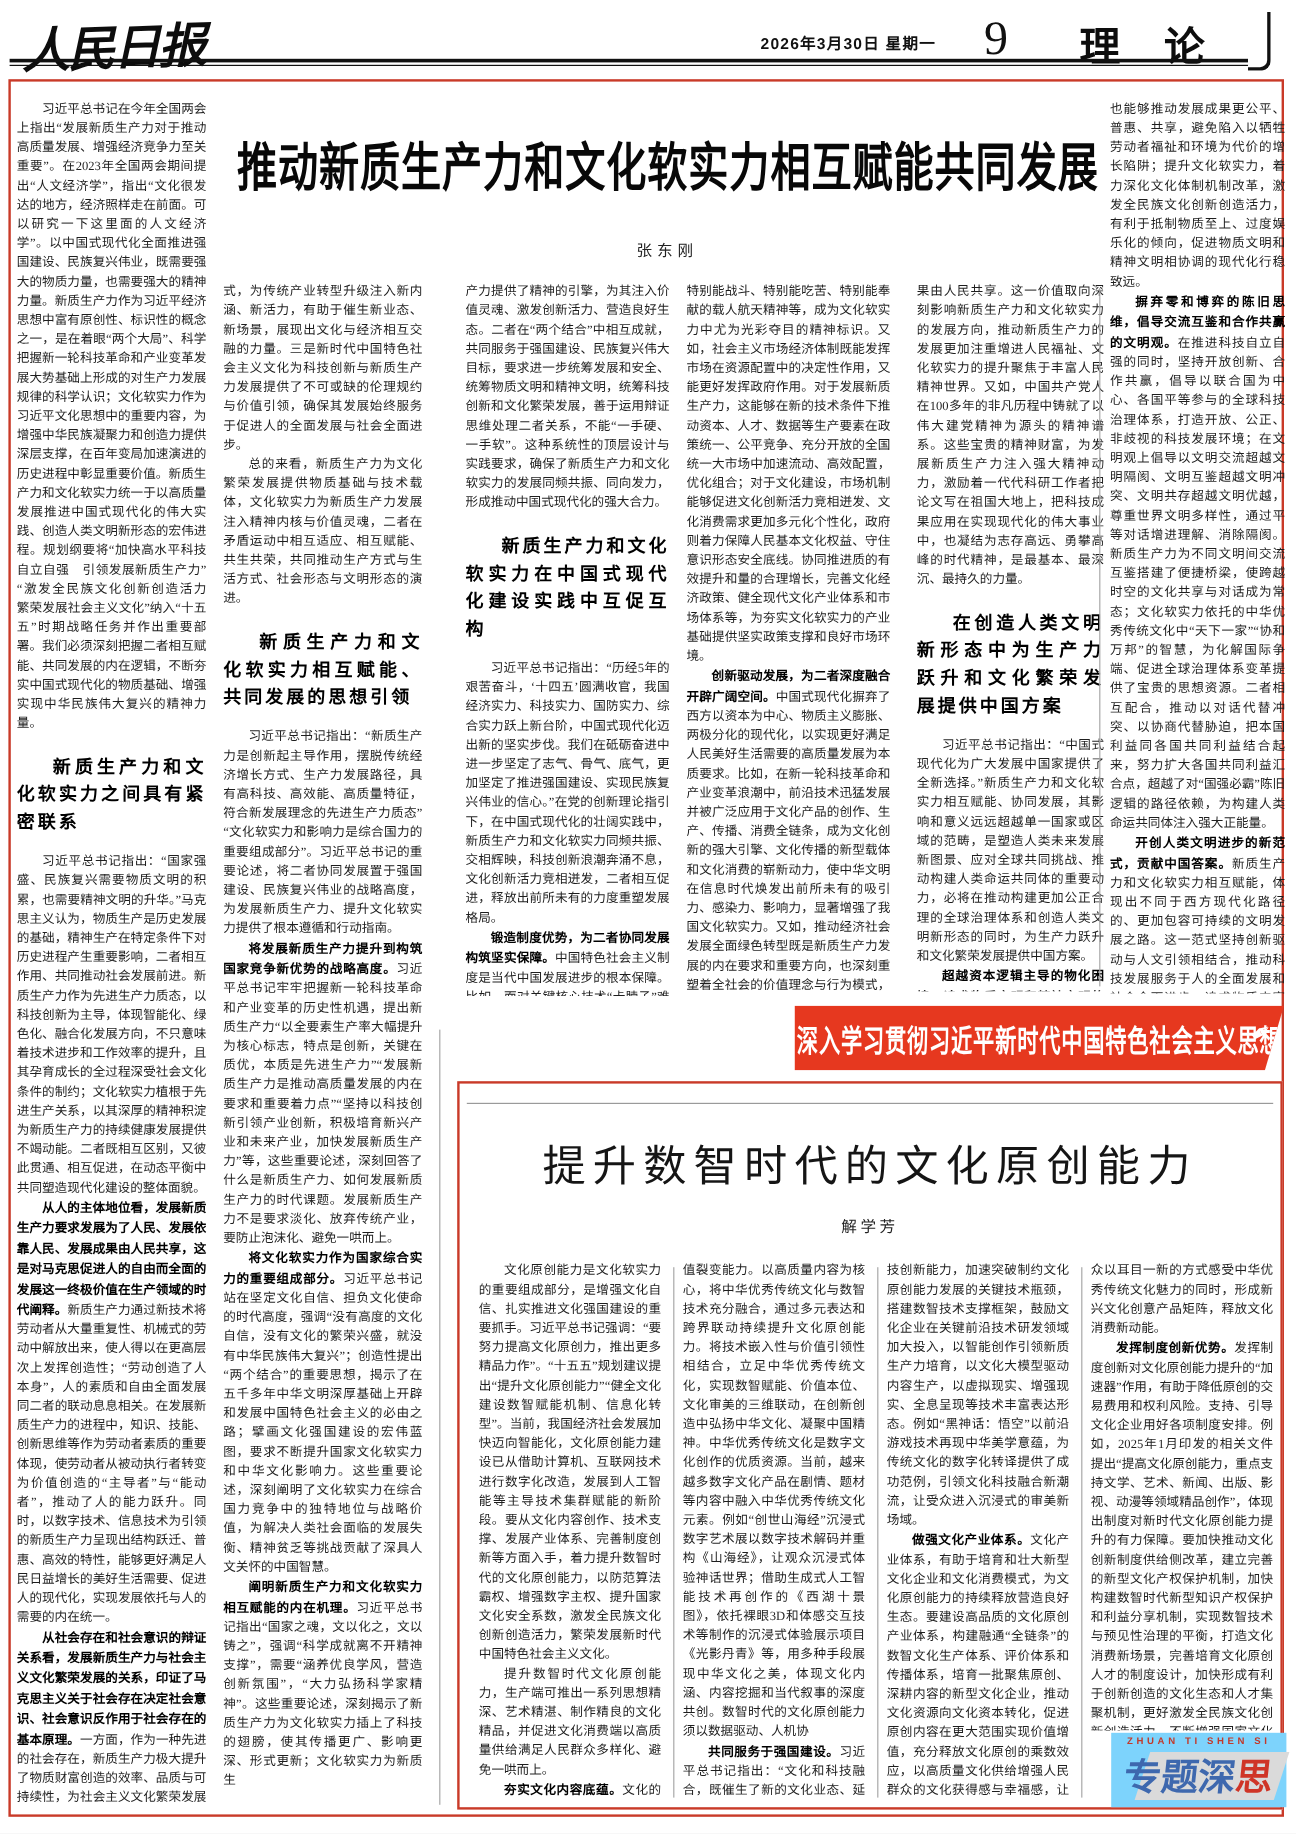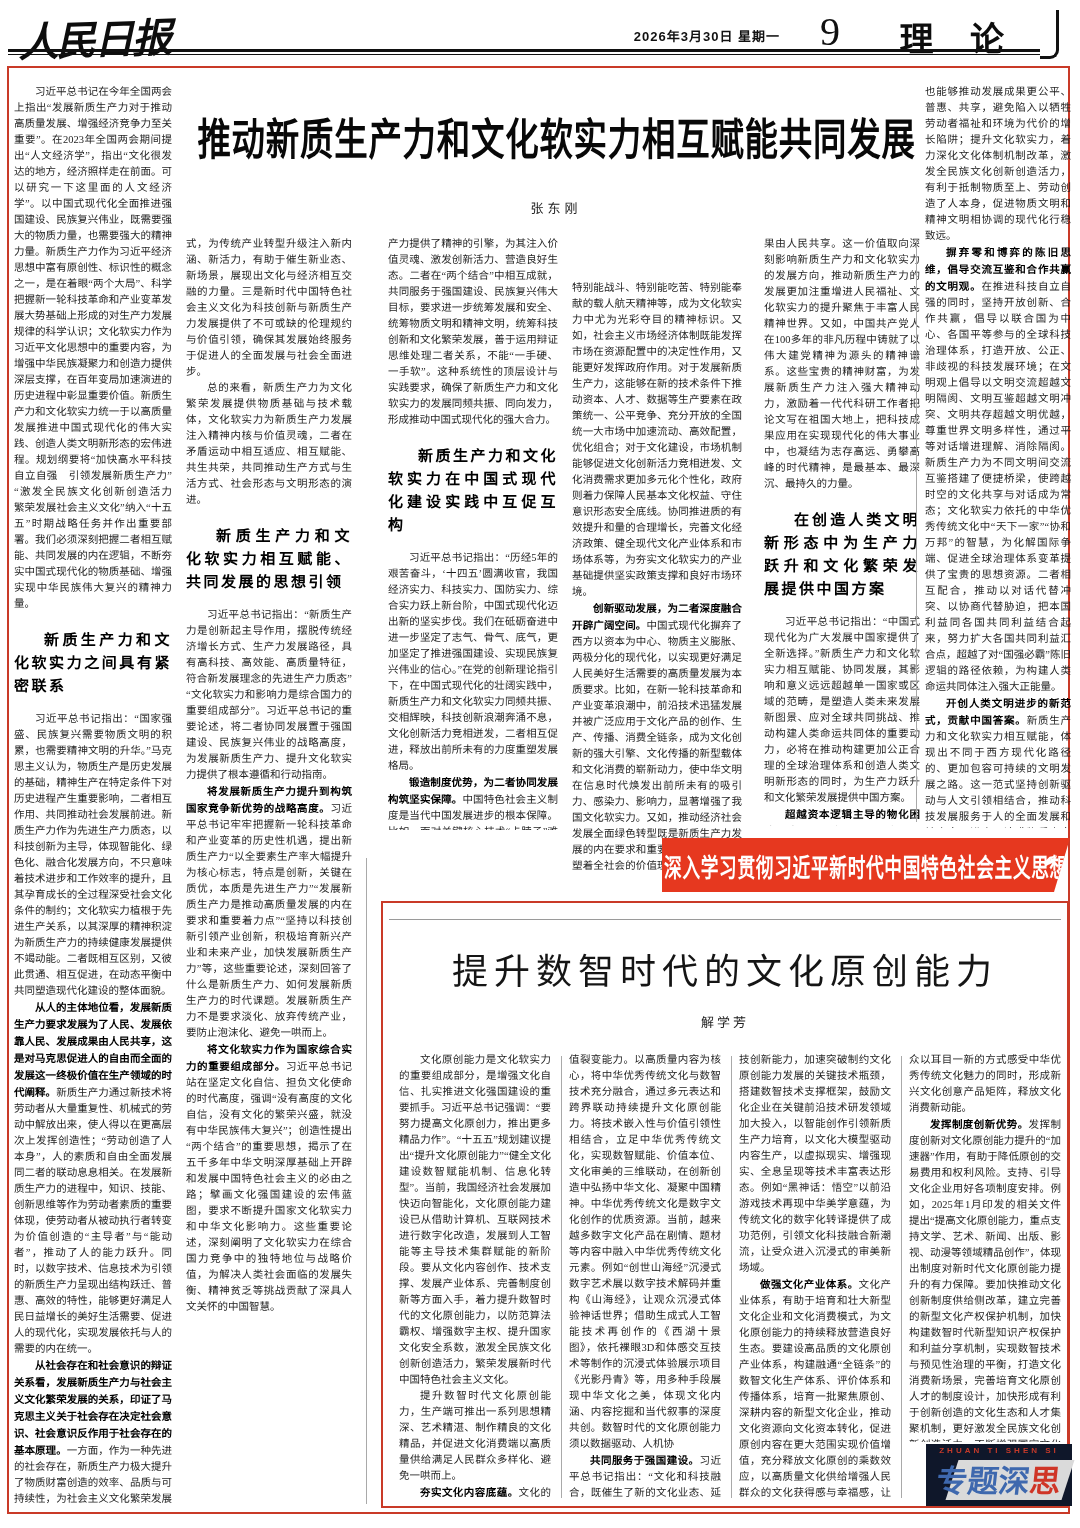--- a/index.html
+++ b/index.html
@@ -31,21 +31,21 @@
   .col{position:absolute;text-align:justify;font-size:10.5px;line-height:16px;color:#1e1e1e;overflow:hidden;}
   .col p{margin:0;text-indent:2em;}
   .col p.cont{text-indent:0;}
   .col b.lead{font-family:"Liberation Sans","DejaVu Sans",sans-serif;font-weight:bold;color:#000;}
   .col h3.subhead{font-family:"Liberation Sans","DejaVu Sans",sans-serif;font-weight:bold;color:#000;
                   font-size:15px;line-height:23px;text-align:justify;text-indent:2em;
                   letter-spacing:2.5px;margin:16px 0 14px;}
   .c1{left:14px;top:84px;width:158px;height:1422px;}
   .c2{left:186px;top:236px;width:166px;height:1268px;}
   .c3{left:388px;top:236px;width:170px;height:594px;}
-  .c4{left:572px;top:236px;width:170px;height:594px;margin-top:44px;}
+  .c4{left:572px;top:236px;width:170px;height:594px;}
   .c5{left:736px;top:236px;width:156px;height:590px;margin-left:28px;}
   .c6{left:925px;top:84px;width:146px;height:744px;}
   .vrule{position:absolute;width:1px;background:#a9a9a9;}
   .vr1{left:916px;top:240px;height:582px;}
   .vr2{left:366px;top:858px;height:646px;}
   .vr3{left:561px;top:1056px;height:442px;}
   .vr4{left:731px;top:1056px;height:442px;}
   .vr5{left:901px;top:1056px;height:442px;}
   
   .banner{position:absolute;left:662px;top:838px;width:408px;height:54px;background:#e6381f;
@@ -61,21 +61,21 @@
   .a2-headline{position:absolute;left:381px;top:942px;width:688px;text-align:center;
                font-family:"Liberation Serif","DejaVu Serif",serif;font-weight:normal;font-size:36px;
                letter-spacing:6px;color:#151515;}
   .a2-byline{position:absolute;left:381px;top:1012px;width:688px;text-align:center;
              font-size:13px;color:#222;letter-spacing:3px;}
   .d1{left:399px;top:1052px;width:152px;height:446px;}
   .d2{left:569px;top:1052px;width:152px;height:446px;}
   .d3{left:739px;top:1052px;width:152px;height:446px;}
   .d4{left:909px;top:1052px;width:152px;height:390px;}
   
-  .ztss{position:absolute;left:926px;top:1444px;width:146px;height:62px;background:#0f172a;}
+  .ztss{position:absolute;left:926px;top:1444px;width:146px;height:62px;background:#7dd3fc;}
   .ztss .slab{position:absolute;left:26px;top:16px;width:116px;height:40px;background:#dadada;
               transform:skewX(-18deg);}
   .ztss .pinyin{position:absolute;left:0;top:2px;width:100%;text-align:center;color:#c3392a;
               font-family:"Liberation Sans","DejaVu Sans",sans-serif;font-weight:bold;font-size:8px;letter-spacing:3px;}
   .ztss .chars{position:absolute;left:0;top:12px;width:100%;text-align:center;
               font-family:"Liberation Sans","DejaVu Sans",sans-serif;font-weight:900;font-size:31px;
               transform:skewX(-6deg);white-space:nowrap;}
   .ztss .blue{color:#3e68ae;} .ztss .red{color:#cf3527;}
 </style>
 </head>
@@ -105,39 +105,40 @@
       <p><b class="lead">从人的主体地位看，发展新质生产力要求发展为了人民、发展依靠人民、发展成果由人民共享，这是对马克思促进人的自由而全面的发展这一终极价值在生产领域的时代阐释。</b>新质生产力通过新技术将劳动者从大量重复性、机械式的劳动中解放出来，使人得以在更高层次上发挥创造性；“劳动创造了人本身”，人的素质和自由全面发展同二者的联动息息相关。在发展新质生产力的进程中，知识、技能、创新思维等作为劳动者素质的重要体现，使劳动者从被动执行者转变为价值创造的“主导者”与“能动者”，推动了人的能力跃升。同时，以数字技术、信息技术为引领的新质生产力呈现出结构跃迁、普惠、高效的特性，能够更好满足人民日益增长的美好生活需要、促进人的现代化，实现发展依托与人的需要的内在统一。</p>
       <p><b class="lead">从社会存在和社会意识的辩证关系看，发展新质生产力与社会主义文化繁荣发展的关系，印证了马克思主义关于社会存在决定社会意识、社会意识反作用于社会存在的基本原理。</b>一方面，作为一种先进的社会存在，新质生产力极大提升了物质财富创造的效率、品质与可持续性，为社会主义文化繁荣发展提供了坚实的物质基础和创新动力。另一方面，新质生产力的广泛应用，不仅革命性地拓展了文化艺术传播与创作的可能空间，更深刻改变着人们的认知方式、思维方式与文化生产方式，催生大量文化新业态新场景，为文化价值的实现开辟了前所未有的广阔天地。更进一步看，发展新质生产力不仅关乎物质层面，更关乎人的精神富有与价值实现，进而推动社会意识形态富有内核、审美旨趣、能够推动实现物质力量与精神力量的同频共振的新图景。</p>
     </div>
   <div class="col c2">
       <p class="cont">式，为传统产业转型升级注入新内涵、新活力，有助于催生新业态、新场景，展现出文化与经济相互交融的力量。三是新时代中国特色社会主义文化为科技创新与新质生产力发展提供了不可或缺的伦理规约与价值引领，确保其发展始终服务于促进人的全面发展与社会全面进步。</p>
       <p>总的来看，新质生产力为文化繁荣发展提供物质基础与技术载体，文化软实力为新质生产力发展注入精神内核与价值灵魂，二者在矛盾运动中相互适应、相互赋能、共生共荣，共同推动生产方式与生活方式、社会形态与文明形态的演进。</p>
       <h3 class="subhead">新质生产力和文化软实力相互赋能、共同发展的思想引领</h3>
       <p>习近平总书记指出：“新质生产力是创新起主导作用，摆脱传统经济增长方式、生产力发展路径，具有高科技、高效能、高质量特征，符合新发展理念的先进生产力质态”“文化软实力和影响力是综合国力的重要组成部分”。习近平总书记的重要论述，将二者协同发展置于强国建设、民族复兴伟业的战略高度，为发展新质生产力、提升文化软实力提供了根本遵循和行动指南。</p>
       <p><b class="lead">将发展新质生产力提升到构筑国家竞争新优势的战略高度。</b>习近平总书记牢牢把握新一轮科技革命和产业变革的历史性机遇，提出新质生产力“以全要素生产率大幅提升为核心标志，特点是创新，关键在质优，本质是先进生产力”“发展新质生产力是推动高质量发展的内在要求和重要着力点”“坚持以科技创新引领产业创新，积极培育新兴产业和未来产业，加快发展新质生产力”等，这些重要论述，深刻回答了什么是新质生产力、如何发展新质生产力的时代课题。发展新质生产力不是要求淡化、放弃传统产业，要防止泡沫化、避免一哄而上。</p>
       <p><b class="lead">将文化软实力作为国家综合实力的重要组成部分。</b>习近平总书记站在坚定文化自信、担负文化使命的时代高度，强调“没有高度的文化自信，没有文化的繁荣兴盛，就没有中华民族伟大复兴”；创造性提出“两个结合”的重要思想，揭示了在五千多年中华文明深厚基础上开辟和发展中国特色社会主义的必由之路；擘画文化强国建设的宏伟蓝图，要求不断提升国家文化软实力和中华文化影响力。这些重要论述，深刻阐明了文化软实力在综合国力竞争中的独特地位与战略价值，为解决人类社会面临的发展失衡、精神贫乏等挑战贡献了深具人文关怀的中国智慧。</p>
+      <p><b class="lead">阐明新质生产力和文化软实力相互赋能的内在机理。</b>习近平总书记指出“国家之魂，文以化之，文以铸之”，强调“科学成就离不开精神支撑”，需要“涵养优良学风，营造创新氛围”，“大力弘扬科学家精神”。这些重要论述，深刻揭示了新质生产力为文化软实力插上了科技的翅膀，使其传播更广、影响更深、形式更新；文化软实力为新质生</p>
     </div>
   <div class="col c3">
       <p class="cont">产力提供了精神的引擎，为其注入价值灵魂、激发创新活力、营造良好生态。二者在“两个结合”中相互成就，共同服务于强国建设、民族复兴伟大目标，要求进一步统筹发展和安全、统筹物质文明和精神文明，统筹科技创新和文化繁荣发展，善于运用辩证思维处理二者关系，不能“一手硬、一手软”。这种系统性的顶层设计与实践要求，确保了新质生产力和文化软实力的发展同频共振、同向发力，形成推动中国式现代化的强大合力。</p>
       <h3 class="subhead">新质生产力和文化软实力在中国式现代化建设实践中互促互构</h3>
       <p>习近平总书记指出：“历经5年的艰苦奋斗，‘十四五’圆满收官，我国经济实力、科技实力、国防实力、综合实力跃上新台阶，中国式现代化迈出新的坚实步伐。我们在砥砺奋进中进一步坚定了志气、骨气、底气，更加坚定了推进强国建设、实现民族复兴伟业的信心。”在党的创新理论指引下，在中国式现代化的壮阔实践中，新质生产力和文化软实力同频共振、交相辉映，科技创新浪潮奔涌不息，文化创新活力竞相迸发，二者相互促进，释放出前所未有的力度重塑发展格局。</p>
       <p><b class="lead">锻造制度优势，为二者协同发展构筑坚实保障。</b>中国特色社会主义制度是当代中国发展进步的根本保障。比如，面对关键核心技术“卡脖子”难题，党中央统揽全局、协调各方，发挥社会主义制度集中力量办大事的显著优势，高效整合科研力量与资源，在重大科技项目上取得突破。这一优势为新质生产力在关键领域实现成长壮大、从弱到强提供了坚实保障；这一攻坚克难的伟大实践也锻造了特别能吃苦、特别能战斗的精神品格，厚植了创新文化的时代土壤，使科技自立自强成为全民族的自觉追求与生动实践。</p>
     </div>
   <div class="col c4">
       <p class="cont">特别能战斗、特别能吃苦、特别能奉献的载人航天精神等，成为文化软实力中尤为光彩夺目的精神标识。又如，社会主义市场经济体制既能发挥市场在资源配置中的决定性作用，又能更好发挥政府作用。对于发展新质生产力，这能够在新的技术条件下推动资本、人才、数据等生产要素在政策统一、公平竞争、充分开放的全国统一大市场中加速流动、高效配置，优化组合；对于文化建设，市场机制能够促进文化创新活力竞相迸发、文化消费需求更加多元化个性化，政府则着力保障人民基本文化权益、守住意识形态安全底线。协同推进质的有效提升和量的合理增长，完善文化经济政策、健全现代文化产业体系和市场体系等，为夯实文化软实力的产业基础提供坚实政策支撑和良好市场环境。</p>
       <p><b class="lead">创新驱动发展，为二者深度融合开辟广阔空间。</b>中国式现代化摒弃了西方以资本为中心、物质主义膨胀、两极分化的现代化，以实现更好满足人民美好生活需要的高质量发展为本质要求。比如，在新一轮科技革命和产业变革浪潮中，前沿技术迅猛发展并被广泛应用于文化产品的创作、生产、传播、消费全链条，成为文化创新的强大引擎、文化传播的新型载体和文化消费的崭新动力，使中华文明在信息时代焕发出前所未有的吸引力、感染力、影响力，显著增强了我国文化软实力。又如，推动经济社会发展全面绿色转型既是新质生产力发展的内在要求和重要方向，也深刻重塑着全社会的价值理念与行为模式，孕育着崭新的生态文明观和可持续发展文化。波澜壮阔的绿色发展实践，不仅催生出绿色生产力，更在全社会涵养形成了尊</p>
     </div>
   <div class="col c5">
       <p class="cont">果由人民共享。这一价值取向深刻影响新质生产力和文化软实力的发展方向，推动新质生产力的发展更加注重增进人民福祉、文化软实力的提升聚焦于丰富人民精神世界。又如，中国共产党人在100多年的非凡历程中铸就了以伟大建党精神为源头的精神谱系。这些宝贵的精神财富，为发展新质生产力注入强大精神动力，激励着一代代科研工作者把论文写在祖国大地上，把科技成果应用在实现现代化的伟大事业中，也凝结为志存高远、勇攀高峰的时代精神，是最基本、最深沉、最持久的力量。</p>
       <h3 class="subhead">在创造人类文明新形态中为生产力跃升和文化繁荣发展提供中国方案</h3>
       <p>习近平总书记指出：“中国式现代化为广大发展中国家提供了全新选择。”新质生产力和文化软实力相互赋能、协同发展，其影响和意义远远超越单一国家或区域的范畴，是塑造人类未来发展新图景、应对全球共同挑战、推动构建人类命运共同体的重要动力，必将在推动构建更加公正合理的全球治理体系和创造人类文明新形态的同时，为生产力跃升和文化繁荣发展提供中国方案。</p>
       <p><b class="lead">超越资本逻辑主导的物化困境，追求物质文明和精神文明的统一。</b>新质生产力是符合新发展理念的先进生产力质态，依托数字技术赋能，既能够创造更富尊严、更具创造性的劳动形态，</p>
     </div>
   <div class="col c6">
-      <p class="cont">也能够推动发展成果更公平、普惠、共享，避免陷入以牺牲劳动者福祉和环境为代价的增长陷阱；提升文化软实力，着力深化文化体制机制改革，激发全民族文化创新创造活力，有利于抵制物质至上、劳动创造了人本身，促进物质文明和精神文明相协调的现代化行稳致远。</p>
+      <p class="cont">也能够推动发展成果更公平、普惠、共享，避免陷入以牺牲劳动者福祉和环境为代价的增长陷阱；提升文化软实力，着力深化文化体制机制改革，激发全民族文化创新创造活力，有利于抵制物质至上、过度娱乐化的倾向，促进物质文明和精神文明相协调的现代化行稳致远。</p>
       <p><b class="lead">摒弃零和博弈的陈旧思维，倡导交流互鉴和合作共赢的文明观。</b>在推进科技自立自强的同时，坚持开放创新、合作共赢，倡导以联合国为中心、各国平等参与的全球科技治理体系，打造开放、公正、非歧视的科技发展环境；在文明观上倡导以文明交流超越文明隔阂、文明互鉴超越文明冲突、文明共存超越文明优越，尊重世界文明多样性，通过平等对话增进理解、消除隔阂。新质生产力为不同文明间交流互鉴搭建了便捷桥梁，使跨越时空的文化共享与对话成为常态；文化软实力依托的中华优秀传统文化中“天下一家”“协和万邦”的智慧，为化解国际争端、促进全球治理体系变革提供了宝贵的思想资源。二者相互配合，推动以对话代替冲突、以协商代替胁迫，把本国利益同各国共同利益结合起来，努力扩大各国共同利益汇合点，超越了对“国强必霸”陈旧逻辑的路径依赖，为构建人类命运共同体注入强大正能量。</p>
       <p><b class="lead">开创人类文明进步的新范式，贡献中国答案。</b>新质生产力和文化软实力相互赋能，体现出不同于西方现代化路径的、更加包容可持续的文明发展之路。这一范式坚持创新驱动与人文引领相结合，推动科技发展服务于人的全面发展和社会全面进步；追求物质丰富与精神富足的协调，避免单向度的物质扩张；注重科技进步与生态文明的动态平衡，走生产发展、生活富裕、生态良好的文明发展道路；强调民族特色与世界眼光的辩证统一，既坚守中华文化立场，又胸怀天下，为人类文明面临的共同课题提供有力回应，昭示着人类文明多样性发展的光明前景。</p>
     </div>
 
   <div class="vrule vr1"></div>
   <div class="vrule vr2"></div>
 
   <div class="banner">
     <span class="txt">深入学习贯彻习近平新时代中国特色社会主义思想</span>
     <span class="pen">✒</span>

